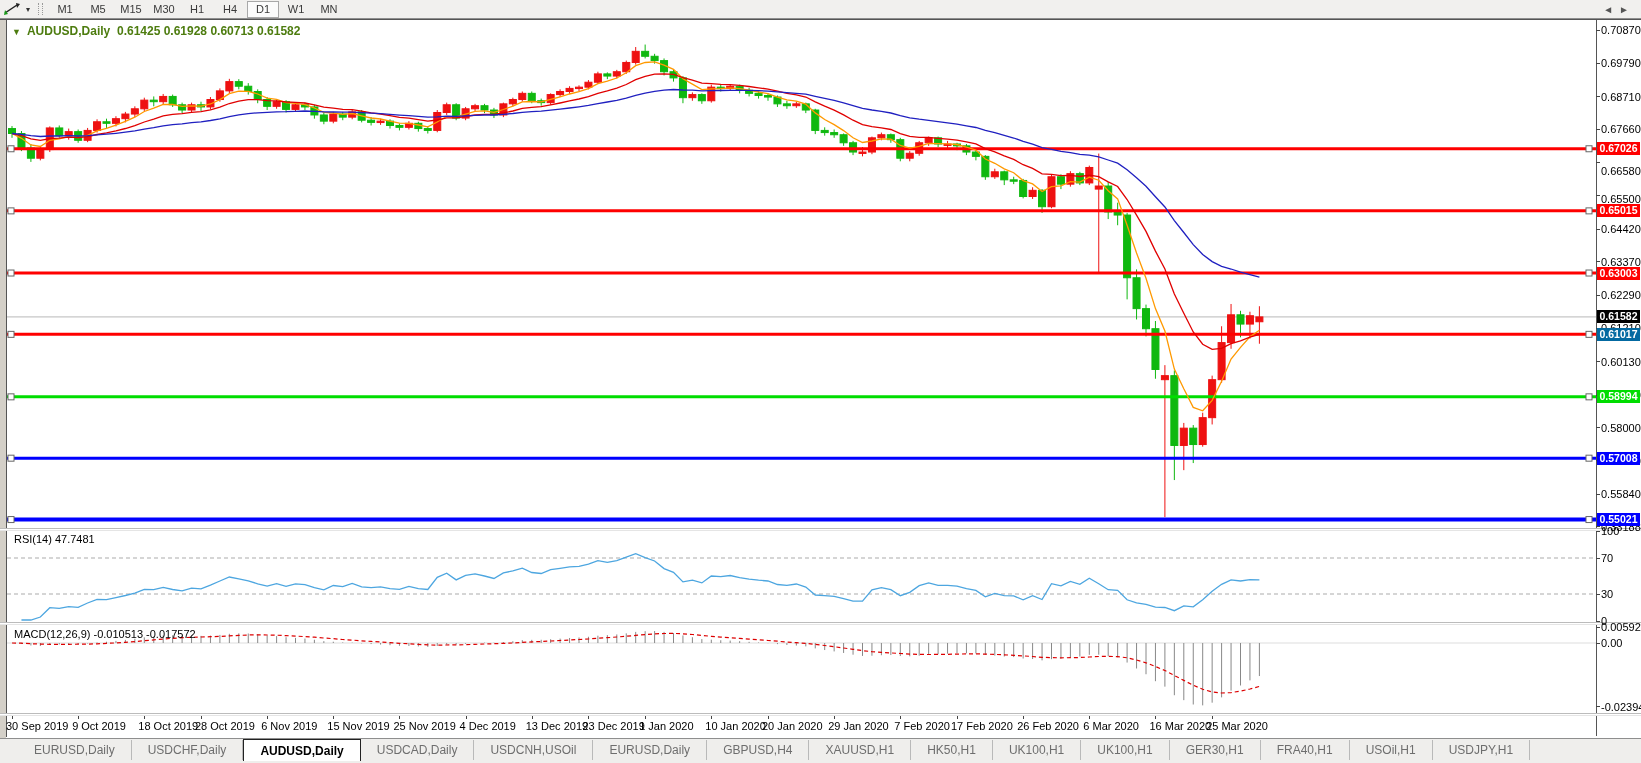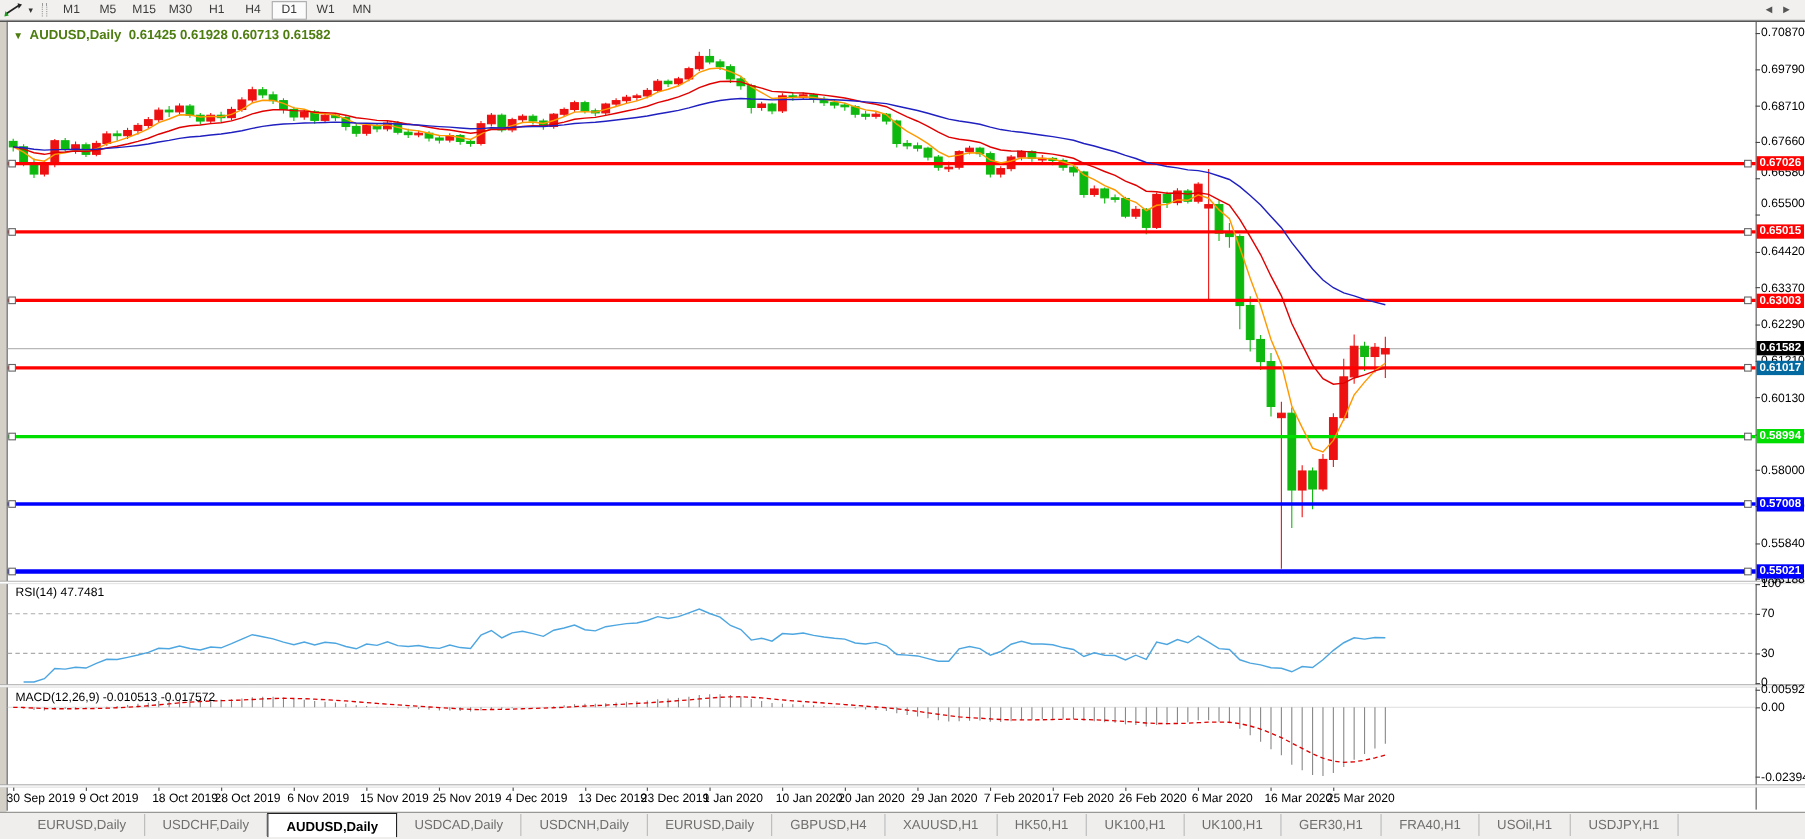--- a/index.html
+++ b/index.html
@@ -517,23 +517,23 @@
   <div id="overlays">
       <div class="tickdash" style="top: 29.5306px;"></div>
       <div class="axis-label" style="top: 24.0306px;">0.70870</div>
       <div class="tickdash" style="top: 62.8884px;"></div>
       <div class="axis-label" style="top: 57.3884px;">0.69790</div>
       <div class="tickdash" style="top: 96.2462px;"></div>
       <div class="axis-label" style="top: 90.7462px;">0.68710</div>
       <div class="tickdash" style="top: 128.677px;"></div>
       <div class="axis-label" style="top: 123.177px;">0.67660</div>
       <div class="tickdash" style="top: 162.035px;"></div>
-      <div class="axis-label" style="top: 151px;">0.66580</div>
+      <div class="axis-label" style="top: 165px;">0.66580</div>
       <div class="tickdash" style="top: 195.393px;"></div>
-      <div class="axis-label" style="top: 179px;">0.65500</div>
+      <div class="axis-label" style="top: 193px;">0.65500</div>
       <div class="tickdash" style="top: 228.751px;"></div>
       <div class="axis-label" style="top: 223.251px;">0.64420</div>
       <div class="tickdash" style="top: 261.182px;"></div>
       <div class="axis-label" style="top: 255.682px;">0.63370</div>
       <div class="tickdash" style="top: 294.54px;"></div>
       <div class="axis-label" style="top: 289.04px;">0.62290</div>
       <div class="tickdash" style="top: 327.898px;"></div>
       <div class="axis-label" style="top: 322.398px;">0.61210</div>
       <div class="tickdash" style="top: 361.255px;"></div>
       <div class="axis-label" style="top: 355.755px;">0.60130</div>
@@ -610,21 +610,21 @@
       <div class="datetick" style="left: 1212.15px;"></div>
       <div class="date-label" style="left: 1206.15px;">25 Mar 2020</div>
     </div>
 
   <div id="tab-bar">
     <div id="tabs">
         <span class="tab">EURUSD,Daily</span>
         <span class="tab">USDCHF,Daily</span>
         <span class="tab active">AUDUSD,Daily</span>
         <span class="tab">USDCAD,Daily</span>
-        <span class="tab">USDCNH,Daily</span>
+        <span class="tab">USDCNH,USOil</span>
         <span class="tab">EURUSD,Daily</span>
         <span class="tab">GBPUSD,H4</span>
         <span class="tab">XAUUSD,H1</span>
         <span class="tab">HK50,H1</span>
         <span class="tab">UK100,H1</span>
         <span class="tab">UK100,H1</span>
         <span class="tab">GER30,H1</span>
         <span class="tab">FRA40,H1</span>
         <span class="tab">USOil,H1</span>
         <span class="tab">USDJPY,H1</span>

